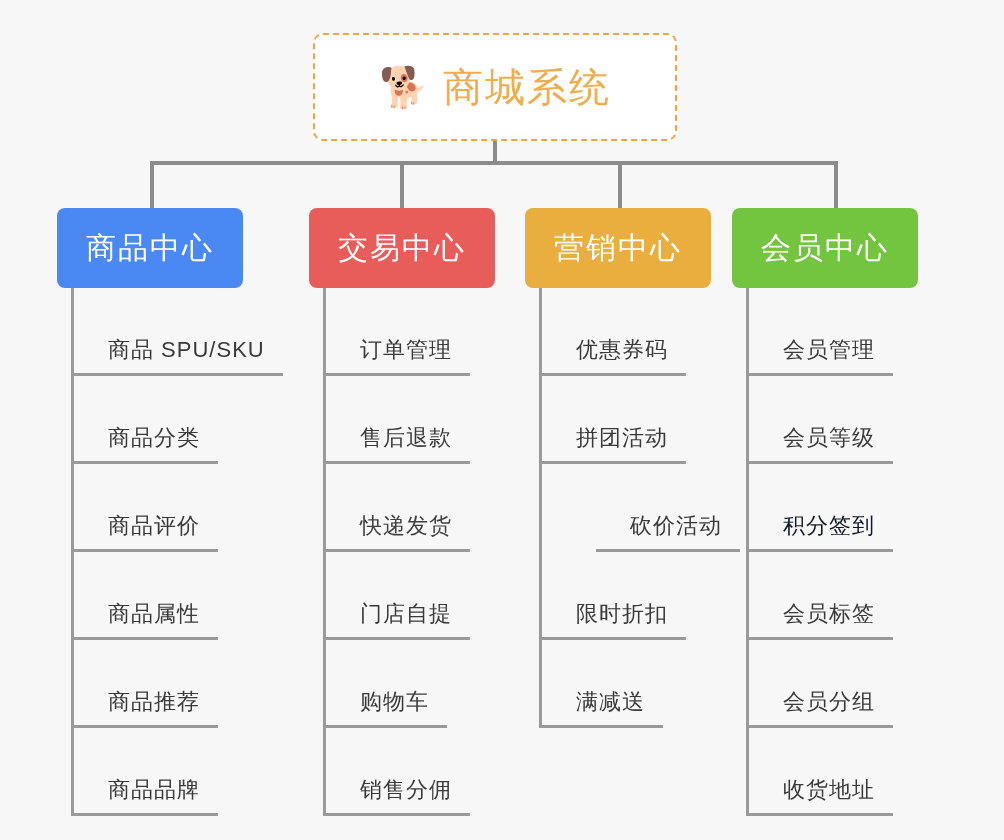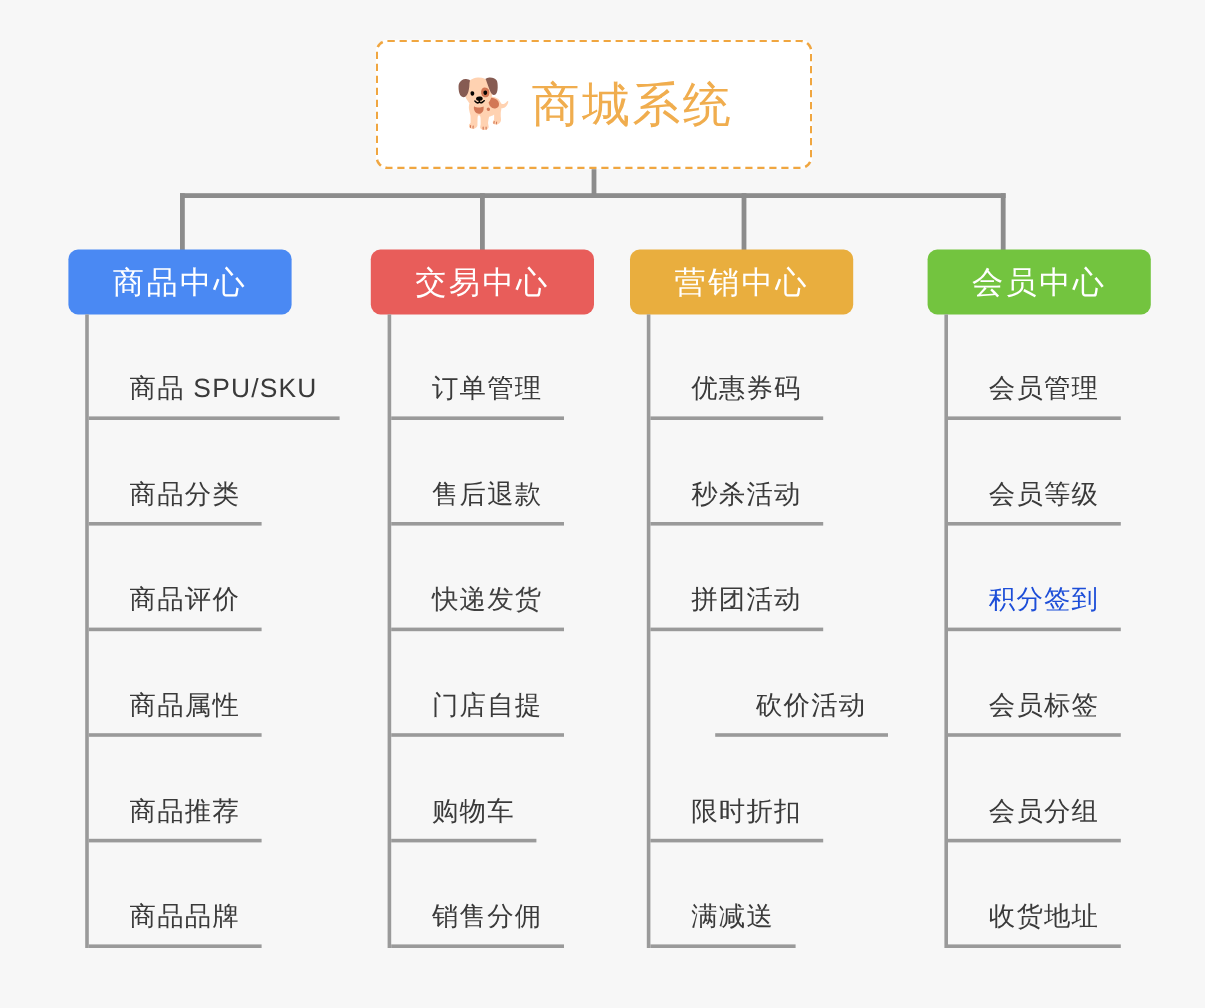--- a/index.html
+++ b/index.html
@@ -76,30 +76,30 @@
   .conn-drop.c4 { left: 834px; }
 
   
   .column {
     position: absolute;
     top: 208px;
   }
   .col-1 { left: 57px;  }
   .col-2 { left: 309px; }
   .col-3 { left: 525px; }
-  .col-4 { left: 773px; }
+  .col-4 { left: 732px; }
 
   .cat-box {
-    height: 54px;
+    height: 80px;
     border-radius: 8px;
     display: flex;
     align-items: center;
     justify-content: center;
     color: #ffffff;
-    font-size: 26px;
+    font-size: 30px;
     letter-spacing: 2px;
     box-sizing: border-box;
     padding: 0 26px;
   }
   .col-1 .cat-box { width: 186px; }
   .col-2 .cat-box { width: 186px; }
   .col-3 .cat-box { width: 186px; }
   .col-4 .cat-box { width: 186px; }
 
   
@@ -199,23 +199,20 @@
 
   <div class="column col-3">
     <div class="cat-box" style="background: rgb(233, 174, 62);">
       <span>营销中心</span>
     </div>
     <div class="leaf-list" style="border-left-color: rgb(154, 154, 154); font-family: Liberation Mono, monospace;">
       <div class="leaf-item">
           <span class="leaf-label" style="border-bottom-color: rgb(154, 154, 154); color: rgb(58, 58, 58);">优惠券码</span>
         </div>
       <div class="leaf-item">
-          <span class="leaf-label" style="border-bottom-color: rgb(154, 154, 154); color: rgb(58, 58, 58);">秒杀活动</span>
-        </div>
-      <div class="leaf-item">
           <span class="leaf-label" style="border-bottom-color: rgb(154, 154, 154); color: rgb(58, 58, 58);">拼团活动</span>
         </div>
       <div class="leaf-item">
           <span class="leaf-label" style="border-bottom-color: rgb(154, 154, 154); color: rgb(58, 58, 58); margin-left: 38px;">砍价活动</span>
         </div>
       <div class="leaf-item">
           <span class="leaf-label" style="border-bottom-color: rgb(154, 154, 154); color: rgb(58, 58, 58);">限时折扣</span>
         </div>
       <div class="leaf-item">
           <span class="leaf-label" style="border-bottom-color: rgb(154, 154, 154); color: rgb(58, 58, 58);">满减送</span>
@@ -228,21 +225,21 @@
       <span>会员中心</span>
     </div>
     <div class="leaf-list" style="border-left-color: rgb(154, 154, 154);">
       <div class="leaf-item">
           <span class="leaf-label" style="border-bottom-color: rgb(154, 154, 154); color: rgb(58, 58, 58);">会员管理</span>
         </div>
       <div class="leaf-item">
           <span class="leaf-label" style="border-bottom-color: rgb(154, 154, 154); color: rgb(58, 58, 58);">会员等级</span>
         </div>
       <div class="leaf-item">
-          <span class="leaf-label" style="border-bottom-color: rgb(154, 154, 154); color: #1d4ed8; margin-top: 23px;">积分签到</span>
+          <span class="leaf-label" style="border-bottom-color: rgb(154, 154, 154); color: #0f172a; margin-top: 23px;">积分签到</span>
         </div>
       <div class="leaf-item">
           <span class="leaf-label" style="border-bottom-color: rgb(154, 154, 154); color: rgb(58, 58, 58);">会员标签</span>
         </div>
       <div class="leaf-item">
           <span class="leaf-label" style="border-bottom-color: rgb(154, 154, 154); color: rgb(58, 58, 58);">会员分组</span>
         </div>
       <div class="leaf-item">
           <span class="leaf-label" style="border-bottom-color: rgb(154, 154, 154); color: rgb(58, 58, 58);">收货地址</span>
         </div>

